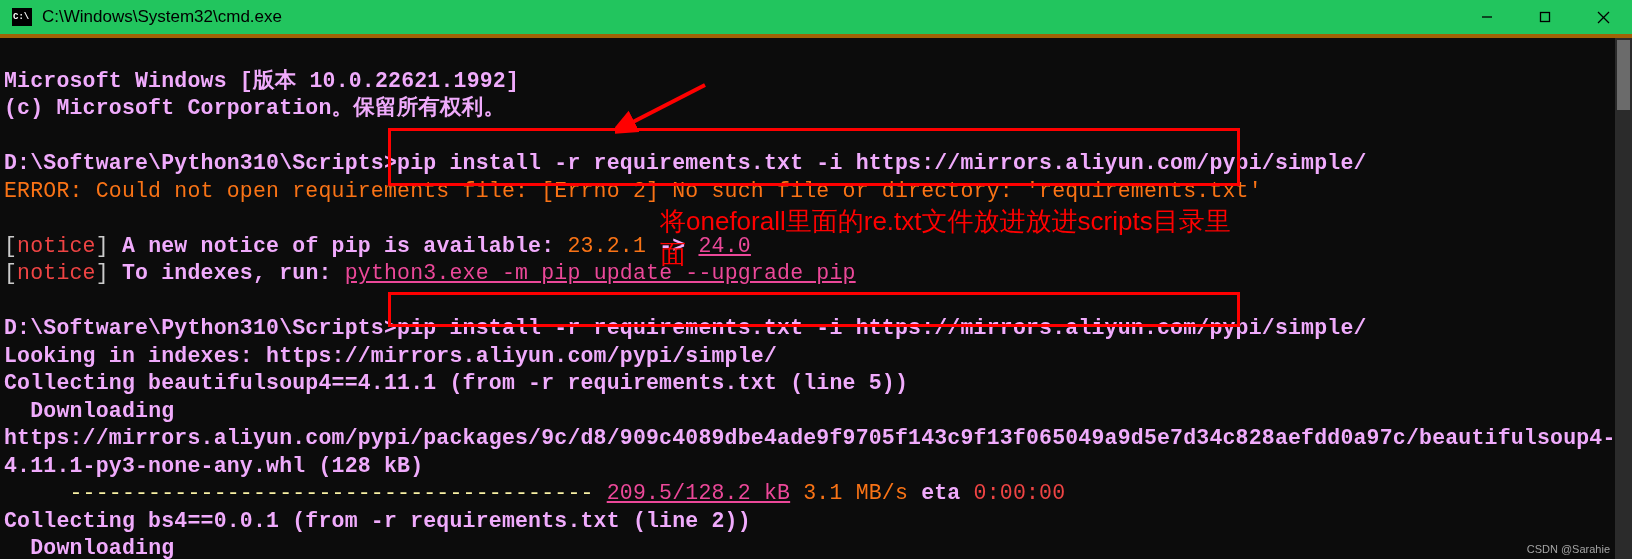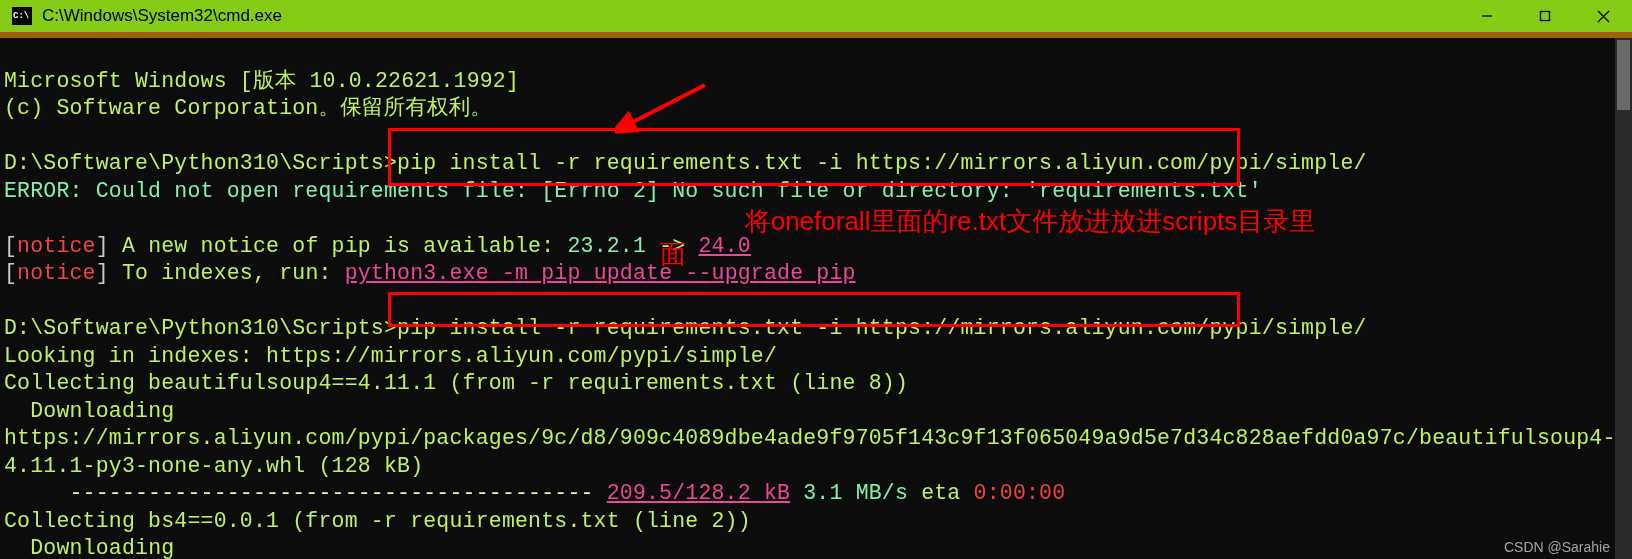--- a/index.html
+++ b/index.html
@@ -6,24 +6,24 @@
   body {
     width:1632px; height:559px;
     font-family:"Consolas","Courier New",monospace;
     background:#ffffff;
     overflow:hidden;
     position:relative;
   }
   
   .titlebar {
     height:38px;
-    background:#84cc16;
+    background:#22c55e;
     display:flex;
     align-items:center;
-    border-bottom:6px solid #a16207;
+    border-bottom:4px solid #a16207;
     position:relative;
   }
   .app-icon {
     width:20px; height:18px;
     margin:0 10px 0 12px;
     background:#000;
     position:relative;
     display:flex;
     align-items:center;
     justify-content:flex-start;
@@ -64,22 +64,22 @@
     width:100%;
     height:521px;
     padding:2px 4px;
     font-size:21.5px;
     line-height:27.5px;
     position:relative;
     letter-spacing:0.2px;
     white-space:pre;
   }
   .line { white-space:pre; }
-  .c-white  { color:#bef264; }
-  .c-red    { color:#86efac;margin-top:16px; }
+  .c-white  { color:#f0abfc;font-weight:bold; }
+  .c-red    { color:#f97316;margin-top:16px; }
   .c-bracket{ color:#cccccc; }
   .c-cyan   { color:#ef4444; }
   .c-green  { color:#ec4899;text-decoration:underline; }
 
   .progress-dash { color:#f9f1a5; }
 
   
   .anno-box {
     position:absolute;
     border:3px solid #ff0000;
@@ -91,21 +91,21 @@
     pointer-events:none;
   }
   
   .anno-text {
     position:absolute;
     color:#ff0000;
     font-family:"Microsoft YaHei","PingFang SC",sans-serif;
     font-size:26px;
     font-weight:500;
     line-height:32px;
-    text-align:center;
+    text-align:left;
     pointer-events:none;
   }
 
   .scrollbar {
     position:absolute;
     right:0; top:38px;
     width:17px; height:521px;
     background:#2b2b2b;
   }
   .scrollbar .thumb {
@@ -114,21 +114,21 @@
     top:2px;
     height:70px;
     background:#6b6b6b;
   }
 
   .watermark {
     position:absolute;
     right:22px;
     bottom:4px;
     font-family:Arial,sans-serif;
-    font-size:14px;
+    font-size:11px;
     color:#bfbfbf;
     opacity:0.85;
   }
 </style>
 </head>
 <body>
 
 <div class="titlebar">
   <div class="app-icon"></div>
   <div class="title-text">C:\Windows\System32\cmd.exe</div>
@@ -147,31 +147,31 @@
       <svg width="13" height="13">
           <line x1="1" y1="1" x2="12" y2="12"></line>
           <line x1="12" y1="1" x2="1" y2="12"></line>
         </svg>
     </div>
   </div>
 </div>
 
 <div class="terminal">
 <span class="line c-white">Microsoft Windows [版本 10.0.22621.1992]</span>
-<span class="line c-white">(c) Software Corporation。保留所有权利。</span>
+<span class="line c-white">(c) Microsoft Corporation。保留所有权利。</span>
 <span class="line"> </span>
 <span class="line"><span class="c-white">D:\Software\Python310\Scripts&gt;</span><span class="c-white">pip install -r requirements.txt -i https://mirrors.aliyun.com/pypi/simple/</span></span>
 <span class="line c-red">ERROR: Could not open requirements file: [Errno 2] No such file or directory: 'requirements.txt'</span>
 <span class="line"> </span>
 <span class="line"><span class="c-bracket">[</span><span class="c-cyan">notice</span><span class="c-bracket">]</span><span class="c-white"> A new notice of pip is available: </span><span class="c-red">23.2.1</span><span class="c-white"> -&gt; </span><span class="c-green">24.0</span></span>
 <span class="line"><span class="c-bracket">[</span><span class="c-cyan">notice</span><span class="c-bracket">]</span><span class="c-white"> To indexes, run: </span><span class="c-green">python3.exe -m pip update --upgrade pip</span></span>
 <span class="line"> </span>
 <span class="line"><span class="c-white">D:\Software\Python310\Scripts&gt;</span><span class="c-white">pip install -r requirements.txt -i https://mirrors.aliyun.com/pypi/simple/</span></span>
 <span class="line c-white">Looking in indexes: https://mirrors.aliyun.com/pypi/simple/</span>
-<span class="line c-white">Collecting beautifulsoup4==4.11.1 (from -r requirements.txt (line 8))</span>
+<span class="line c-white">Collecting beautifulsoup4==4.11.1 (from -r requirements.txt (line 5))</span>
 <span class="line c-white" style="white-space:pre-wrap">  Downloading https://mirrors.aliyun.com/pypi/packages/9c/d8/909c4089dbe4ade9f9705f143c9f13f065049a9d5e7d34c828aefdd0a97c/beautifulsoup4-4.11.1-py3-none-any.whl (128 kB)</span>
 <span class="line"><span class="progress-dash">     ---------------------------------------- </span><span class="c-green">209.5/128.2 kB</span><span class="c-red"> 3.1 MB/s</span><span class="c-white"> eta </span><span class="c-cyan">0:00:00</span></span>
 <span class="line c-white">Collecting bs4==0.0.1 (from -r requirements.txt (line 2))</span>
 <span class="line c-white" style="white-space:pre-wrap">  Downloading https://mirrors.aliyun.com/pypi/packages/10/ed/7e8b97591f6f456174139ec089c769f89a94a1a4025fe967691de971f314/bs4-0.0.1.tar.gz (1.1 kB)</span>
 </div>
 
 <div class="scrollbar">
   <div class="thumb"></div>
 </div>
 

